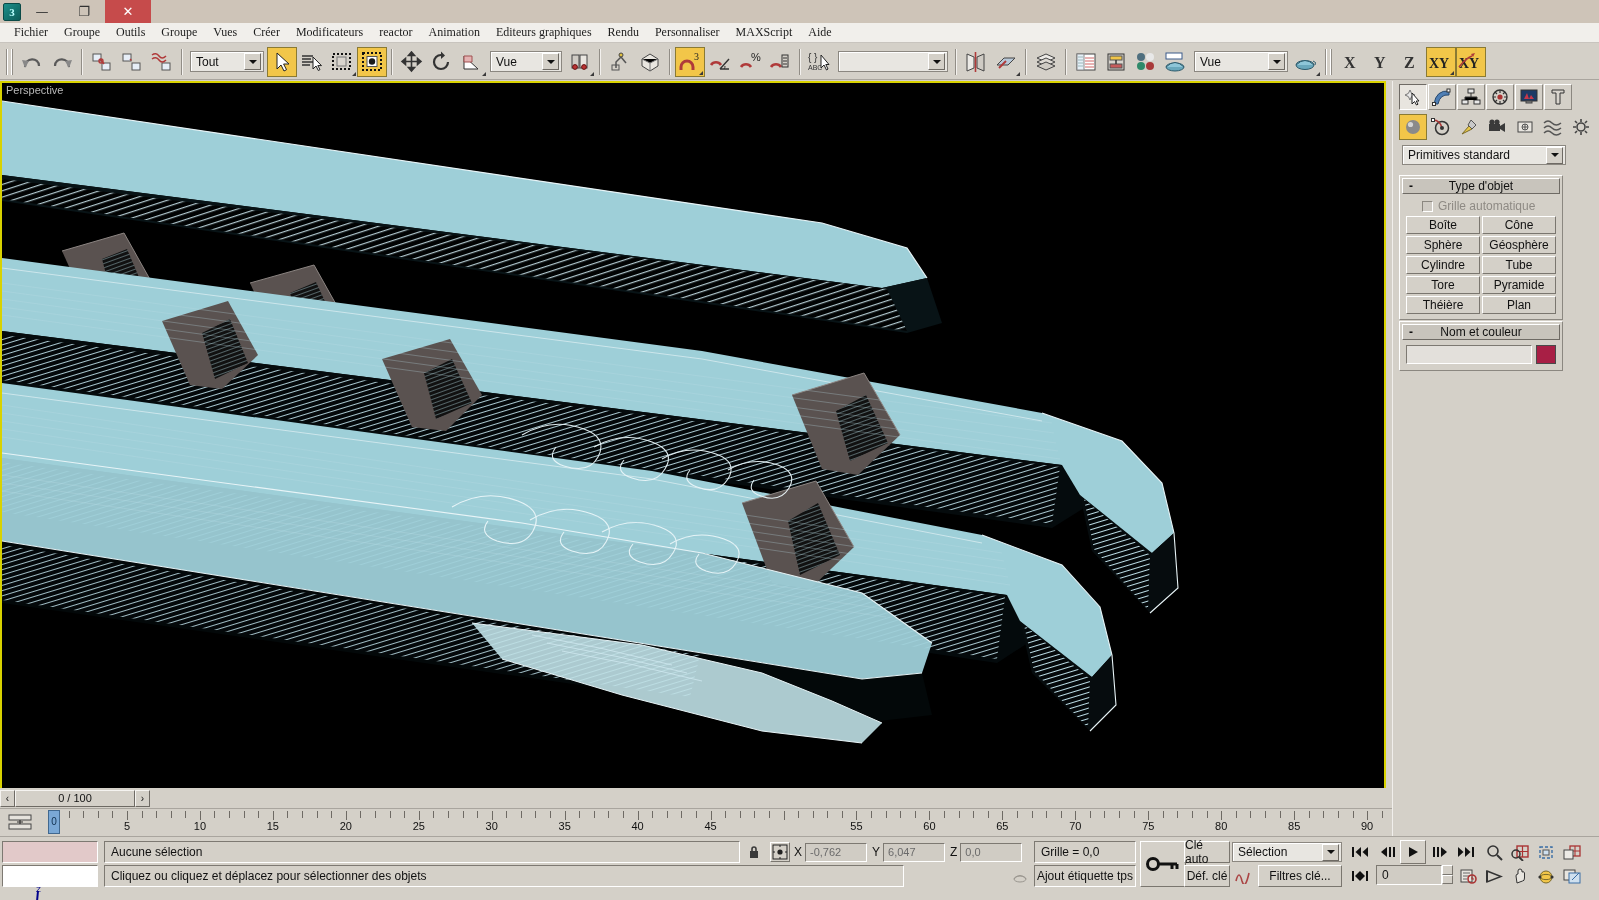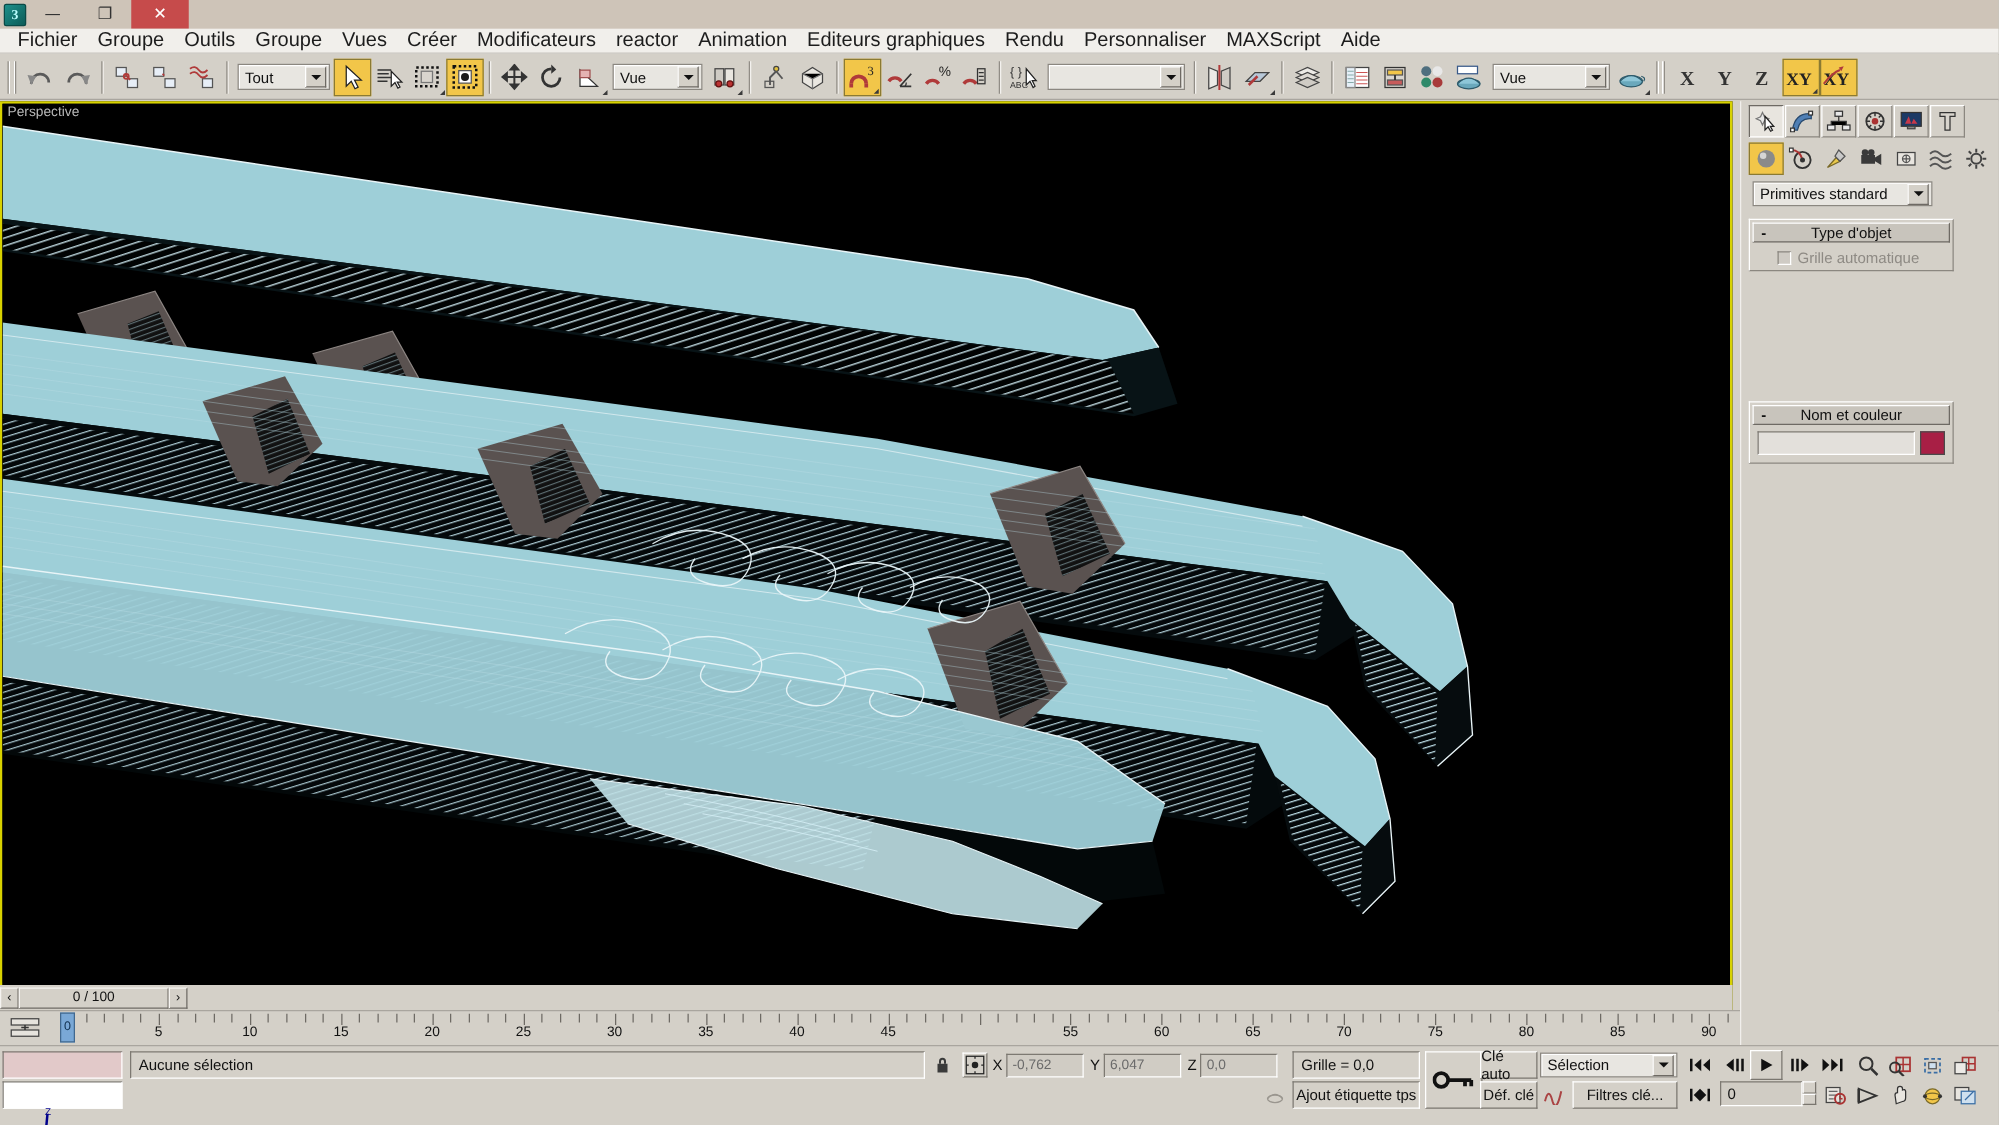--- a/index.html
+++ b/index.html
@@ -34,21 +34,21 @@
   }
   .wbtn.close { background: #c64b4b; color: #fff; width: 46px; }
 
   
   #menubar {
     position: absolute; left: 0; top: 23px; width: 1599px; height: 20px;
     background: #f1efeb; border-bottom: 1px solid #c8c4be;
     display: flex; align-items: center; padding-left: 6px;
   }
   .menu-item {
-    font-size: 16px; color: #1c1c1c; padding: 2px 8px; white-space: nowrap;
+    font-size: 12px; color: #1c1c1c; padding: 2px 8px; white-space: nowrap; font-family: Liberation Serif, serif;
   }
 
   
   #toolbar {
     position: absolute; left: 0; top: 44px; width: 1599px; height: 36px;
     background: #d4d0c8; border-bottom: 1px solid #a9a59e;
     display: flex; align-items: center; padding-left: 2px;
   }
   .tb-sep { width: 2px; height: 26px; margin: 0 4px;
             border-left: 1px solid #918d86; border-right: 1px solid #f3f1ee; }
@@ -187,21 +187,21 @@
     margin-right: 1px;
   }
   .cmd-tab.sel { background: #e8e5df; border: 1px solid #6e6a64; border-right-color:#fff; border-bottom-color:#fff;}
   #cmd-row2 { position: absolute; left: 6px; top: 33px; display: flex; }
   .cmd-obj {
     width: 28px; height: 26px; display: flex; align-items: center; justify-content: center;
     position: relative;
   }
   .cmd-obj.on { background: #f2c649; border: 1px solid #8a7a33; }
   #cat-combo {
-    position: absolute; left: 6px; top: 64px; width: 144px; height: 20px;
+    position: absolute; left: 6px; top: 64px; width: 164px; height: 20px;
   }
   .rollout {
     position: absolute; left: 6px; background: #d4d0c8;
     border: 1px solid #8b8780; border-top-color: #fff; border-left-color: #fff;
   }
   .rollout-hdr {
     height: 16px; margin: 2px; background: #c8c4bc;
     border: 1px solid #6e6a64; border-top-color: #fff; border-left-color: #fff;
     display: flex; align-items: center; position: relative;
   }
@@ -810,20 +810,21 @@
       <div class="tick-label" style="left: 1473px;">100</div>
     </div>
   <div id="time-cursor" style="left: 48px;">0</div>
 </div>
 
 <div id="statusbar">
   <div id="mini-listener-top" class="sunk"></div>
   <div id="mini-listener-bot" class="sunk"></div>
 
   <div id="status-sel" class="sunk">Aucune sélection</div>
+  <div id="status-prompt" class="sunk">Cliquez ou cliquez et déplacez pour sélectionner des objets</div>
 
   <div class="sb-btn" style="left:744px; top:4px; width:20px; height:22px;">
     <svg width="12" height="16" viewBox="0 0 12 16">
         <rect x="2" y="7" width="8" height="7" fill="#3a3a3a"></rect>
         <path d="M4 7 V5 a2 2 0 0 1 4 0 V7" stroke="#3a3a3a" stroke-width="1.6" fill="none"></path>
       </svg>
   </div>
   <div class="sb-btn raised" style="left:770px; top:5px; width:20px; height:20px;">
     <svg width="16" height="16" viewBox="0 0 16 16">
         <rect x="1" y="1" width="14" height="14" fill="none" stroke="#222"></rect>
@@ -1097,20 +1098,32 @@
 
   <div class="rollout" style="top:94px; width:164px;">
     <div class="rollout-hdr">
       <span class="minus">-</span>
       <span class="rtitle">Type d'objet</span>
     </div>
     <div class="chkrow">
       <div class="chkbox"></div>
       <div class="chklbl">Grille automatique</div>
     </div>
+    <div class="btngrid">
+      <div class="pbtn">Boîte</div>
+      <div class="pbtn">Cône</div>
+      <div class="pbtn">Sphère</div>
+      <div class="pbtn">Géosphère</div>
+      <div class="pbtn">Cylindre</div>
+      <div class="pbtn">Tube</div>
+      <div class="pbtn">Tore</div>
+      <div class="pbtn">Pyramide</div>
+      <div class="pbtn">Théière</div>
+      <div class="pbtn">Plan</div>
+    </div>
   </div>
 
   <div class="rollout" style="top:240px; width:164px;">
     <div class="rollout-hdr">
       <span class="minus">-</span>
       <span class="rtitle">Nom et couleur</span>
     </div>
     <div class="nc-row">
       <div id="name-field" style="flex:1; margin:0;"></div>
       <div id="color-swatch" style="background: rgb(168, 31, 69);"></div>

